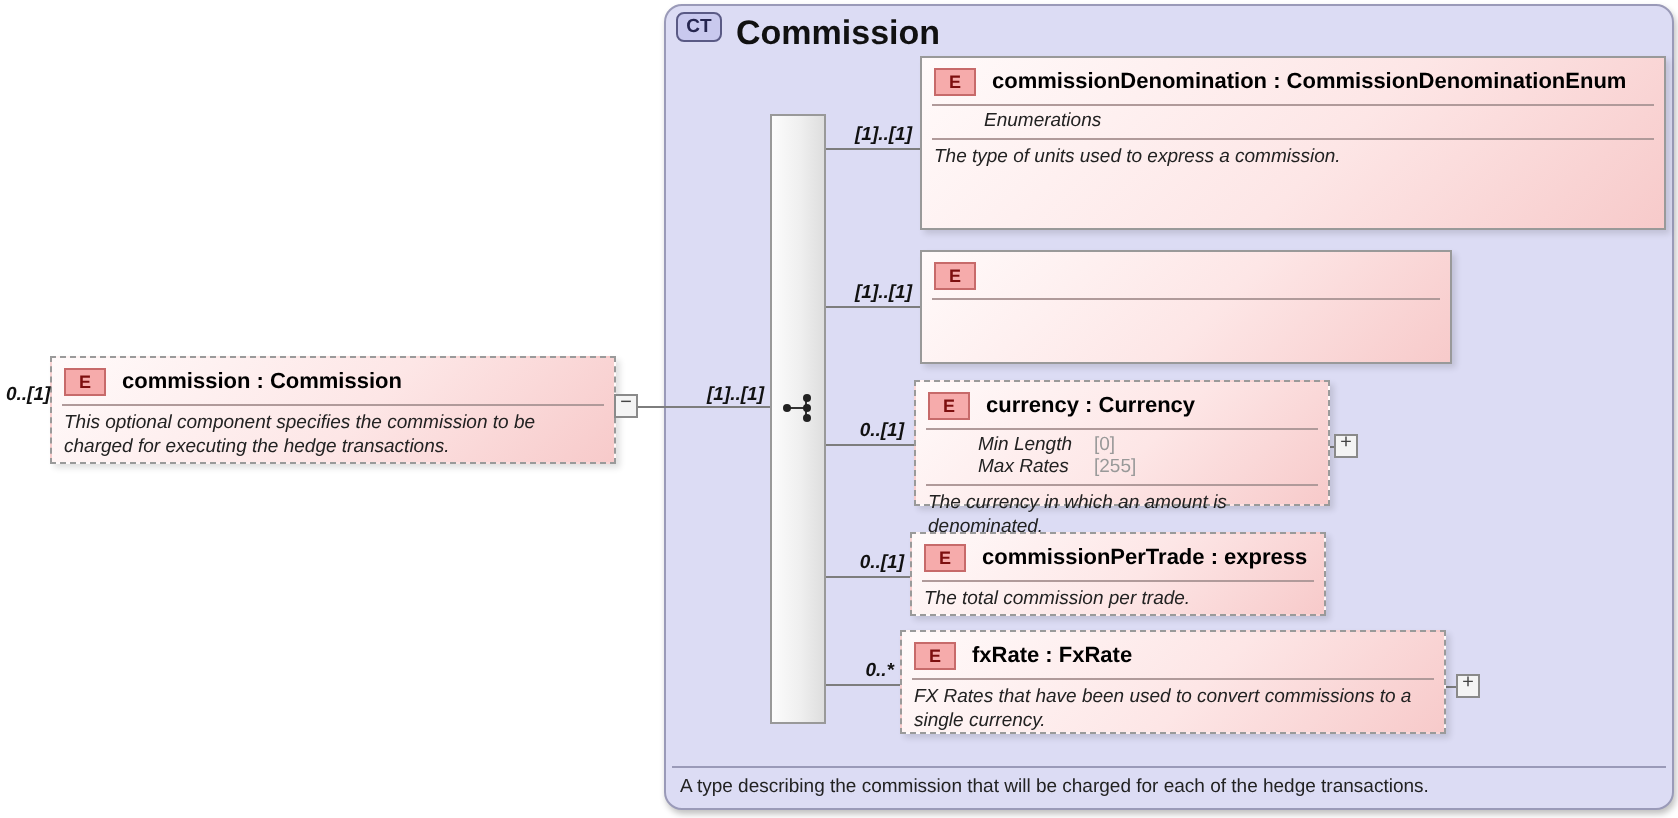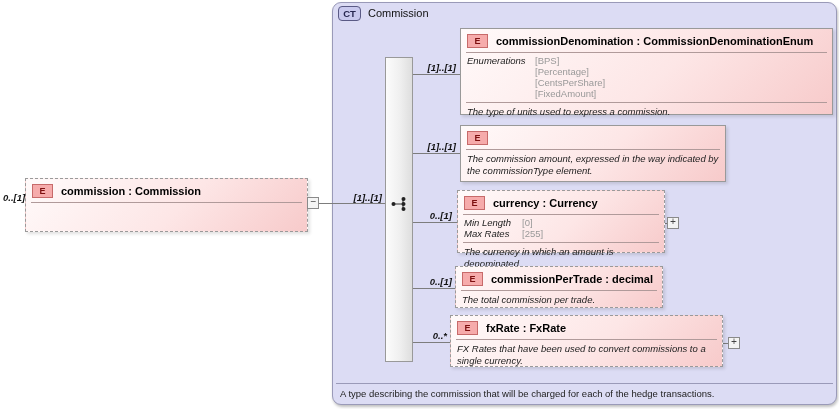--- a/index.html
+++ b/index.html
@@ -26,21 +26,21 @@
     background: #c9c9ee;
     border: 1px solid #5a5a85;
     border-radius: 4px;
     color: #26264f;
     font-size: 9.5px; font-weight: bold;
     text-align: center; line-height: 13px;
     z-index: 2;
   }
   .ct-title {
     left: 368px; top: 7px;
-    font-size: 11px; font-weight: normal; color: #111;
+    font-size: 17px; font-weight: bold; color: #111;
     z-index: 2;
   }
   .ct-footer-sep {
     left: 336px; top: 383px; width: 497px; height: 1px;
     background: #9a9ab8; z-index: 2;
   }
   .ct-footer {
     left: 340px; top: 388px; width: 492px;
     font-size: 9.5px; color: #222;
     z-index: 2;
@@ -66,21 +66,21 @@
     font-size: 9px; font-weight: bold;
     text-align: center; line-height: 12px;
   }
   .elem-title { font-size: 11px; font-weight: bold; color: #000; white-space: nowrap; text-align: right; }
   .inner-sep { height: 1px; background: #b09a9a; margin: 0 5px; }
   .elem-desc {
     padding: 3px 6px; font-size: 9.5px; font-style: italic;
     color: #222; line-height: 1.22;
   }
   .facet-block { padding: 2px 6px 3px 6px; }
-  .facet-row { display: flex; font-size: 9.5px; line-height: 11px; }
+  .facet-row { display: flex; font-size: 9.5px; line-height: 11px; margin-left: 25px; }
   .facet-label { font-style: italic; color: #222; flex: 0 0 68px; }
   .facet-label.narrow { flex: 0 0 58px; }
   .facet-value { color: #999; }
   .facet-values-col { color: #999; }
   .facet-values-col span { display: block; }
 
   
   .seq-bar {
     left: 385px; top: 57px; width: 28px; height: 305px;
     background: linear-gradient(to right, #fcfcfc 0%, #efefef 55%, #dedede 100%);
@@ -133,20 +133,21 @@
 <div class="abs card-label t-right" style="left:415px; top:210px; width:37px;">0..[1]</div>
 <div class="abs card-label t-right" style="left:415px; top:276px; width:37px;">0..[1]</div>
 <div class="abs card-label t-right" style="left:415px; top:330px; width:32px;">0..*</div>
 
 <div class="abs elem-box dashed" style="left:25px; top:178px; width:283px; height:54px;">
   <div class="title-row">
     <span class="e-badge">E</span>
     <span class="elem-title">commission : Commission</span>
   </div>
   <div class="inner-sep"></div>
+  <div class="elem-desc">This optional component specifies the commission to be charged for executing the hedge transactions.</div>
 </div>
 <div class="abs toggle-btn" style="left:307px; top:197px;">−</div>
 
 <div class="abs seq-bar"></div>
 <div class="abs seq-icon">
   <svg width="18" height="16" viewBox="0 0 18 16">
     <line x1="4" y1="8" x2="13" y2="8" stroke="#333" stroke-width="1"></line>
     <line x1="13" y1="3" x2="13" y2="13" stroke="#333" stroke-width="1"></line>
     <circle cx="3.5" cy="8" r="2" fill="#222"></circle>
     <circle cx="13.5" cy="3" r="2" fill="#222"></circle>
@@ -157,38 +158,31 @@
 
 <div class="abs elem-box" style="left:460px; top:28px; width:373px; height:87px;">
   <div class="title-row">
     <span class="e-badge">E</span>
     <span class="elem-title">commissionDenomination : CommissionDenominationEnum</span>
   </div>
   <div class="inner-sep"></div>
   <div class="facet-block">
     <div class="facet-row">
       <span class="facet-label">Enumerations</span>
-      <span class="facet-values-col">
-        <span>[BPS]</span>
-        <span>[Percentage]</span>
-        <span>[CentsPerShare]</span>
-        <span>[FixedAmount]</span>
-      </span>
     </div>
   </div>
   <div class="inner-sep"></div>
   <div class="elem-desc">The type of units used to express a commission.</div>
 </div>
 
 <div class="abs elem-box" style="left:460px; top:125px; width:266px; height:57px;">
   <div class="title-row">
     <span class="e-badge">E</span>
   </div>
   <div class="inner-sep"></div>
-  <div class="elem-desc">The commission amount, expressed in the way indicated by the commissionType element.</div>
 </div>
 
 <div class="abs elem-box dashed" style="left:457px; top:190px; width:208px; height:63px;">
   <div class="title-row">
     <span class="e-badge">E</span>
     <span class="elem-title">currency : Currency</span>
   </div>
   <div class="inner-sep"></div>
   <div class="facet-block">
     <div class="facet-row">
@@ -201,21 +195,21 @@
     </div>
   </div>
   <div class="inner-sep"></div>
   <div class="elem-desc">The currency in which an amount is denominated.</div>
 </div>
 <div class="abs toggle-btn" style="left:667px; top:217px;">+</div>
 
 <div class="abs elem-box dashed" style="left:455px; top:266px; width:208px; height:42px;">
   <div class="title-row">
     <span class="e-badge">E</span>
-    <span class="elem-title">commissionPerTrade : decimal</span>
+    <span class="elem-title">commissionPerTrade : express</span>
   </div>
   <div class="inner-sep"></div>
   <div class="elem-desc">The total commission per trade.</div>
 </div>
 
 <div class="abs elem-box dashed" style="left:450px; top:315px; width:273px; height:52px;">
   <div class="title-row">
     <span class="e-badge">E</span>
     <span class="elem-title">fxRate : FxRate</span>
   </div>

